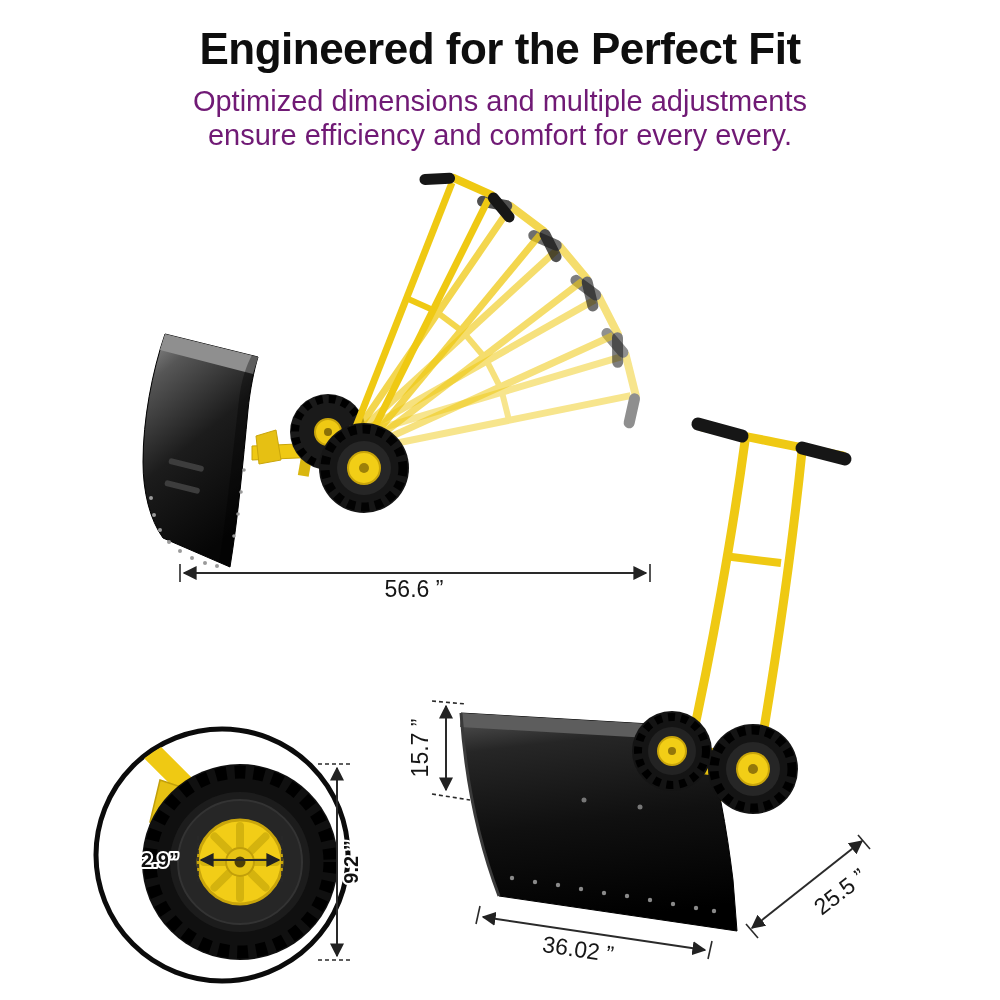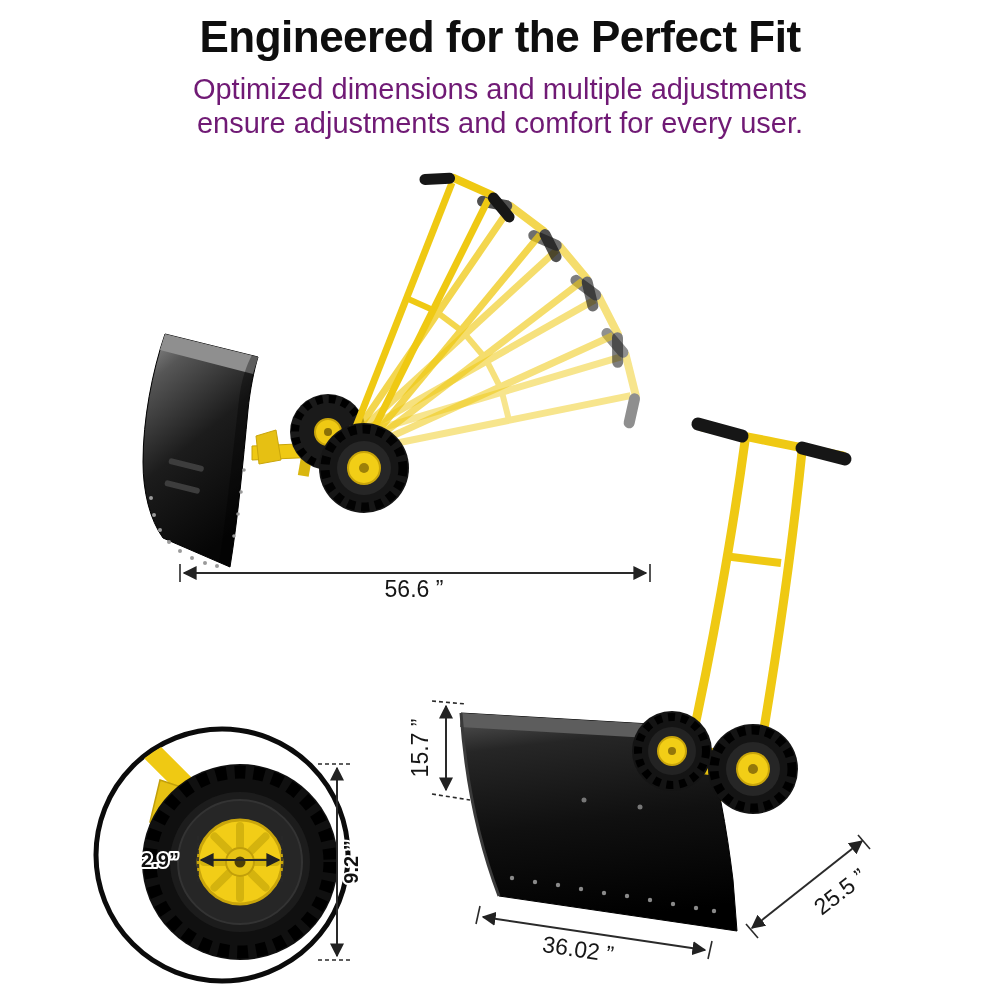--- a/index.html
+++ b/index.html
@@ -1,18 +1,18 @@
 <!DOCTYPE html>
 <html><head>
 <meta charset="utf-8">
 <style>
   html,body{margin:0;padding:0;background:#fff;}
   .page{position:relative;width:1000px;height:1000px;background:#ffffff;overflow:hidden;
         font-family:"Liberation Sans","DejaVu Sans",sans-serif;}
-  .header{position:absolute;top:12px;left:0;width:1000px;text-align:center;}
+  .header{position:absolute;top:24px;left:0;width:1000px;text-align:center;}
   .header h1{margin:0;font-size:44px;font-weight:800;color:#0e0e0e;letter-spacing:-0.5px;}
   .header .sub{margin:10px 0 0 0;font-size:29px;line-height:1.18;color:#701a75;font-weight:400;}
   svg.diagram{position:absolute;left:0;top:0;width:1000px;height:1000px;}
   .dim{font-family:"Liberation Sans","DejaVu Sans",sans-serif;font-size:23px;fill:#161616;}
   .dim-sm{font-family:"Liberation Sans","DejaVu Sans",sans-serif;font-size:20px;font-weight:bold;fill:#101010;
           paint-order:stroke;stroke:#ffffff;stroke-width:4px;stroke-linejoin:round;}
   .dimline{stroke:#2a2a2a;stroke-width:2;fill:none;}
   .tick{stroke:#2a2a2a;stroke-width:1.6;fill:none;}
   .tickd{stroke:#2a2a2a;stroke-width:1.6;fill:none;stroke-dasharray:4 3;}
   .rail{stroke:#EFC913;fill:none;}
@@ -20,21 +20,21 @@
 </style>
 </head>
 <body>
 
 <div class="page">
 
   <div class="header">
     <h1>Engineered for the Perfect Fit</h1>
     <p class="sub">
       <span>Optimized dimensions and multiple adjustments</span><br>
-      <span>ensure adjustments and comfort for every user.</span>
+      <span>ensure efficiency and comfort for every every.</span>
     </p>
   </div>
 
   <svg class="diagram" viewBox="0 0 1000 1000">
     <defs>
       <marker id="arr" viewBox="0 0 10 10" refX="9" refY="5" markerWidth="7" markerHeight="7" orient="auto-start-reverse">
         <path d="M0,0 L10,5 L0,10 z" fill="#222"></path>
       </marker>
       <linearGradient id="g-blade-side" x1="0" y1="0" x2="0.4" y2="1">
         <stop offset="0" stop-color="#9a9a9a"></stop>

